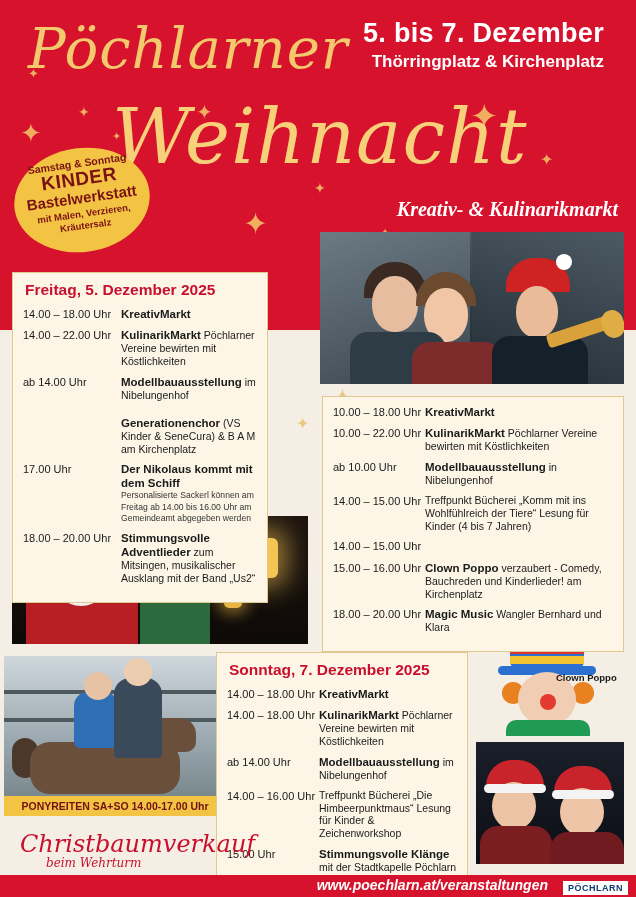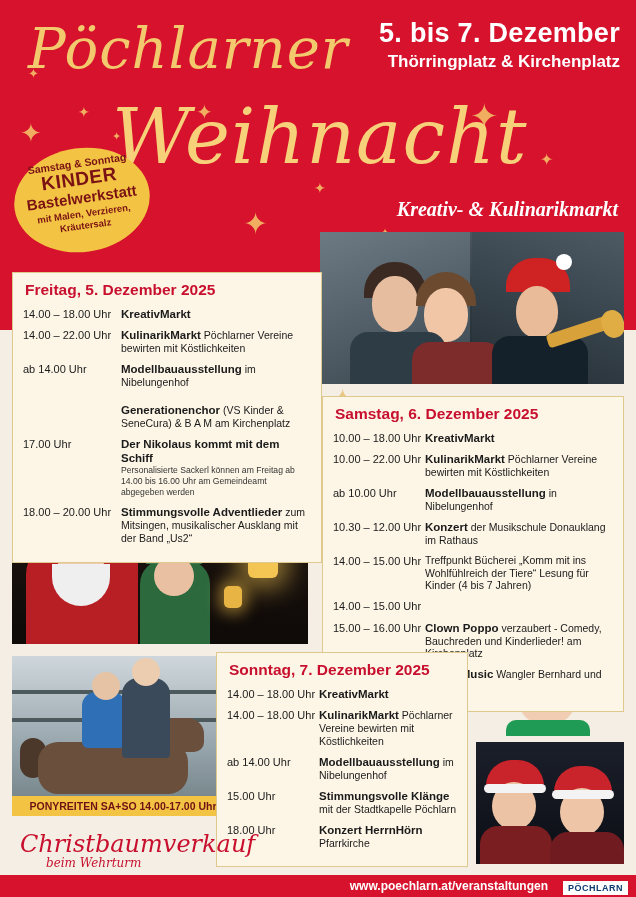--- a/index.html
+++ b/index.html
@@ -51,21 +51,21 @@
     font-style: italic;
     color:#f3c96d;
     white-space:nowrap;
     letter-spacing:1px;
   }
   .script.l1 { left:28px; top:16px; font-size:56px; }
   .script.l2 { left:112px; top:92px; font-size:76px; color:#f7d07a; }
 
   
   .datebox {
-    position:absolute; right:16px; top:18px; text-align:right; color:#fff;
+    position:absolute; right:32px; top:18px; text-align:right; color:#fff;
   }
   .datebox .d1 { font-size:27px; font-weight:bold; letter-spacing:.3px;}
   .datebox .d2 { font-size:17px; font-weight:bold; margin-top:3px;}
 
   .subtitle {
     position:absolute; right:18px; top:198px;
     font-size:20px; font-style:italic; font-weight:bold; color:#fff;
     font-family:"Liberation Serif", serif;
   }
 
@@ -95,21 +95,21 @@
     font-size:15.5px; color:#c8102e; font-weight:bold;
   }
   .row { display:flex; margin-bottom:7px; line-height:1.22; }
   .row .time {
     width:98px; flex:0 0 98px; font-size:11px; color:#1a1a1a; padding-top:1px;
   }
   .row .desc { font-size:10.5px; color:#1a1a1a; }
   .row .desc b { font-size:11.5px; }
   .row .desc .sm { font-size:8.6px; display:block; line-height:1.3; color:#333; }
 
-  #card-fri { left:12px; top:272px; width:310px; }
+  #card-fri { left:12px; top:272px; width:256px; }
   #card-sat { left:322px; top:396px; width:302px; }
   #card-sun { left:216px; top:652px; width:252px; }
 
   #card-sat .row .time { width:92px; flex:0 0 92px; }
   #card-sun .row .time { width:92px; flex:0 0 92px; }
 
   
   .photo { position:absolute; overflow:hidden; background:#6b5a4a; }
 
   
@@ -141,21 +141,21 @@
   #photo-santa .santa-beard{position:absolute; left:40px; top:48px; width:58px; height:42px; border-radius:0 0 30px 30px; background:#efefef;}
   #photo-santa .santa-hat{position:absolute; left:36px; top:8px; width:62px; height:26px; border-radius:26px 26px 0 0; background:#c4222a;}
   #photo-santa .santa-hatrim{position:absolute; left:34px; top:26px; width:66px; height:10px; border-radius:6px; background:#f2f2f2;}
   #photo-santa .child{position:absolute; left:128px; top:44px; width:70px; height:84px; background:#2c6a3e; border-radius:24px 24px 0 0;}
   #photo-santa .childface{position:absolute; left:142px; top:40px; width:40px; height:40px; border-radius:50%; background:#e9c0a2;}
   #photo-santa .childhat{position:absolute; left:134px; top:22px; width:56px; height:26px; border-radius:26px 26px 0 0; background:#3f7a4a;}
   #photo-santa .lamp{position:absolute; left:236px; top:22px; width:30px; height:40px; border-radius:6px; background:#f3c552; box-shadow:0 0 24px 10px rgba(243,197,82,.55);}
   #photo-santa .lamp2{position:absolute; left:212px; top:70px; width:18px; height:22px; border-radius:5px; background:#e8b545; box-shadow:0 0 14px 6px rgba(232,181,69,.5);}
 
   
-  #photo-pony { left:12px; top:656px; width:222px; height:160px; }
+  #photo-pony { left:4px; top:656px; width:222px; height:160px; }
   #photo-pony .bg{position:absolute; inset:0; background:linear-gradient(#cfd7dc,#98a6ad 55%,#6d7d81);}
   #photo-pony .fence{position:absolute; left:0; top:34px; width:100%; height:4px; background:#4c5a5e;}
   #photo-pony .fence2{position:absolute; left:0; top:62px; width:100%; height:4px; background:#4c5a5e;}
   #photo-pony .pony{position:absolute; left:26px; top:86px; width:150px; height:52px; background:#6a4f3c; border-radius:20px;}
   #photo-pony .ponyhead{position:absolute; left:150px; top:62px; width:42px; height:34px; background:#6a4f3c; border-radius:10px 16px 10px 10px;}
   #photo-pony .ponytail{position:absolute; left:8px; top:82px; width:26px; height:40px; background:#4b382a; border-radius:14px;}
   #photo-pony .rider{position:absolute; left:70px; top:36px; width:44px; height:56px; background:#2f6fb5; border-radius:14px 14px 6px 6px;}
   #photo-pony .riderhead{position:absolute; left:80px; top:16px; width:28px; height:28px; border-radius:50%; background:#e7c3a5;}
   #photo-pony .adult{position:absolute; left:110px; top:22px; width:48px; height:80px; background:#3b4a5a; border-radius:16px 16px 4px 4px;}
   #photo-pony .adulthead{position:absolute; left:120px; top:2px; width:28px; height:28px; border-radius:50%; background:#edcdb0;}
@@ -200,21 +200,21 @@
     color:#c8102e; font-size:24px; line-height:1.05;
   }
   .christbaum .sub { font-size:12px; display:block; margin-left:26px; }
 
   .footerbar {
     position:absolute; left:0; bottom:0; width:636px; height:22px;
     background:#d6122c;
   }
   .footerurl {
     position:absolute; right:88px; bottom:4px;
-    color:#fff; font-size:12px; font-weight:bold;
+    color:#fff; font-size:14px; font-weight:bold;font-style:italic;
   }
   .logo {
     position:absolute; right:8px; bottom:2px;
     background:#fff; color:#0d3b6f; font-size:9px; font-weight:bold;
     padding:2px 5px; letter-spacing:.5px;text-align:right;
   }
 </style>
 </head>
 <body>
 
@@ -351,37 +351,32 @@
           <div class="desc"><b>Der Nikolaus kommt mit dem Schiff</b><span class="sm">Personalisierte Sackerl können am Freitag ab 14.00 bis 16.00 Uhr am Gemeindeamt abgegeben werden</span></div>
         </div>
         <div class="row">
           <div class="time">18.00 – 20.00 Uhr</div>
           <div class="desc"><b>Stimmungsvolle Adventlieder</b> zum Mitsingen, musikalischer Ausklang mit der Band „Us2“</div>
         </div>
       </div>
   </div>
 
   <div class="card" id="card-sat">
-    <h2>Samstag, 6. Dezember 2025</h2>
     <div class="rows">
         <div class="row">
           <div class="time">10.00 – 18.00 Uhr</div>
           <div class="desc"><b>KreativMarkt</b></div>
         </div>
         <div class="row">
           <div class="time">10.00 – 22.00 Uhr</div>
           <div class="desc"><b>KulinarikMarkt</b> Pöchlarner Vereine bewirten mit Köstlichkeiten</div>
         </div>
         <div class="row">
           <div class="time">ab 10.00 Uhr</div>
           <div class="desc"><b>Modellbauausstellung</b> in Nibelungenhof</div>
-        </div>
-        <div class="row">
-          <div class="time">10.30 – 12.00 Uhr</div>
-          <div class="desc"><b>Konzert</b> der Musikschule Donauklang im Rathaus</div>
         </div>
         <div class="row">
           <div class="time">14.00 – 15.00 Uhr</div>
           <div class="desc">Treffpunkt Bücherei „Komm mit ins Wohlfühlreich der Tiere“ Lesung für Kinder (4 bis 7 Jahren)</div>
         </div>
         <div class="row">
           <div class="time">14.00 – 15.00 Uhr</div>
         </div>
         <div class="row">
           <div class="time">15.00 – 16.00 Uhr</div>
@@ -403,20 +398,24 @@
         </div>
         <div class="row">
           <div class="time">14.00 – 18.00 Uhr</div>
           <div class="desc"><b>KulinarikMarkt</b> Pöchlarner Vereine bewirten mit Köstlichkeiten</div>
         </div>
         <div class="row">
           <div class="time">ab 14.00 Uhr</div>
           <div class="desc"><b>Modellbauausstellung</b> im Nibelungenhof</div>
         </div>
         <div class="row">
+          <div class="time">14.00 – 16.00 Uhr</div>
+          <div class="desc">Treffpunkt Bücherei „Die Himbeerpunktmaus“ Lesung für Kinder &amp; Zeichenworkshop</div>
+        </div>
+        <div class="row">
           <div class="time">15.00 Uhr</div>
           <div class="desc"><b>Stimmungsvolle Klänge</b> mit der Stadtkapelle Pöchlarn</div>
         </div>
         <div class="row">
           <div class="time">18.00 Uhr</div>
           <div class="desc"><b>Konzert HerrnHörn</b> Pfarrkirche</div>
         </div>
       </div>
   </div>
 

